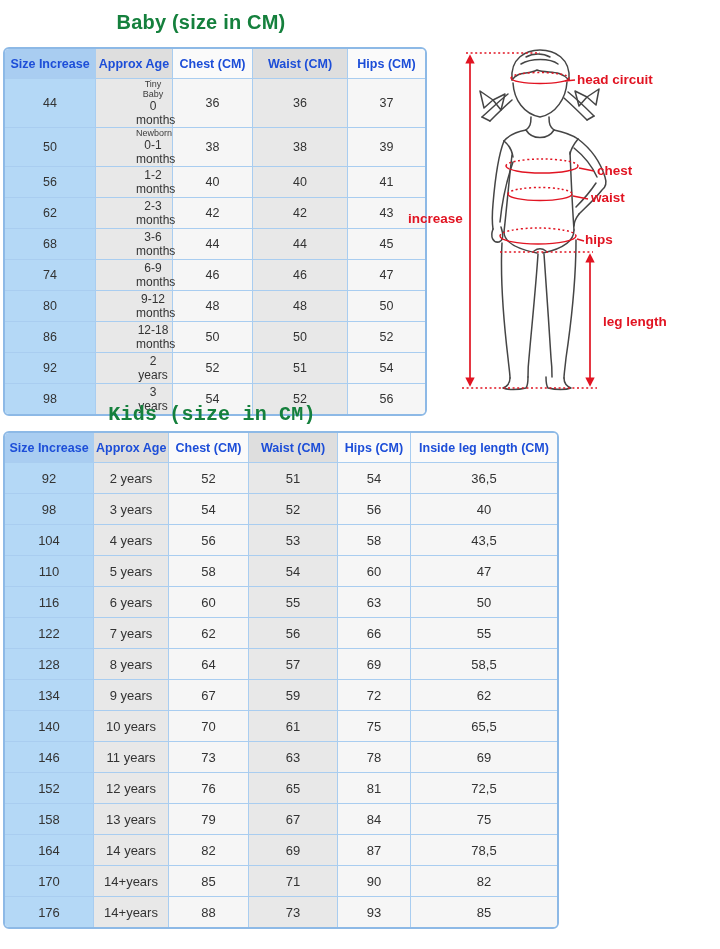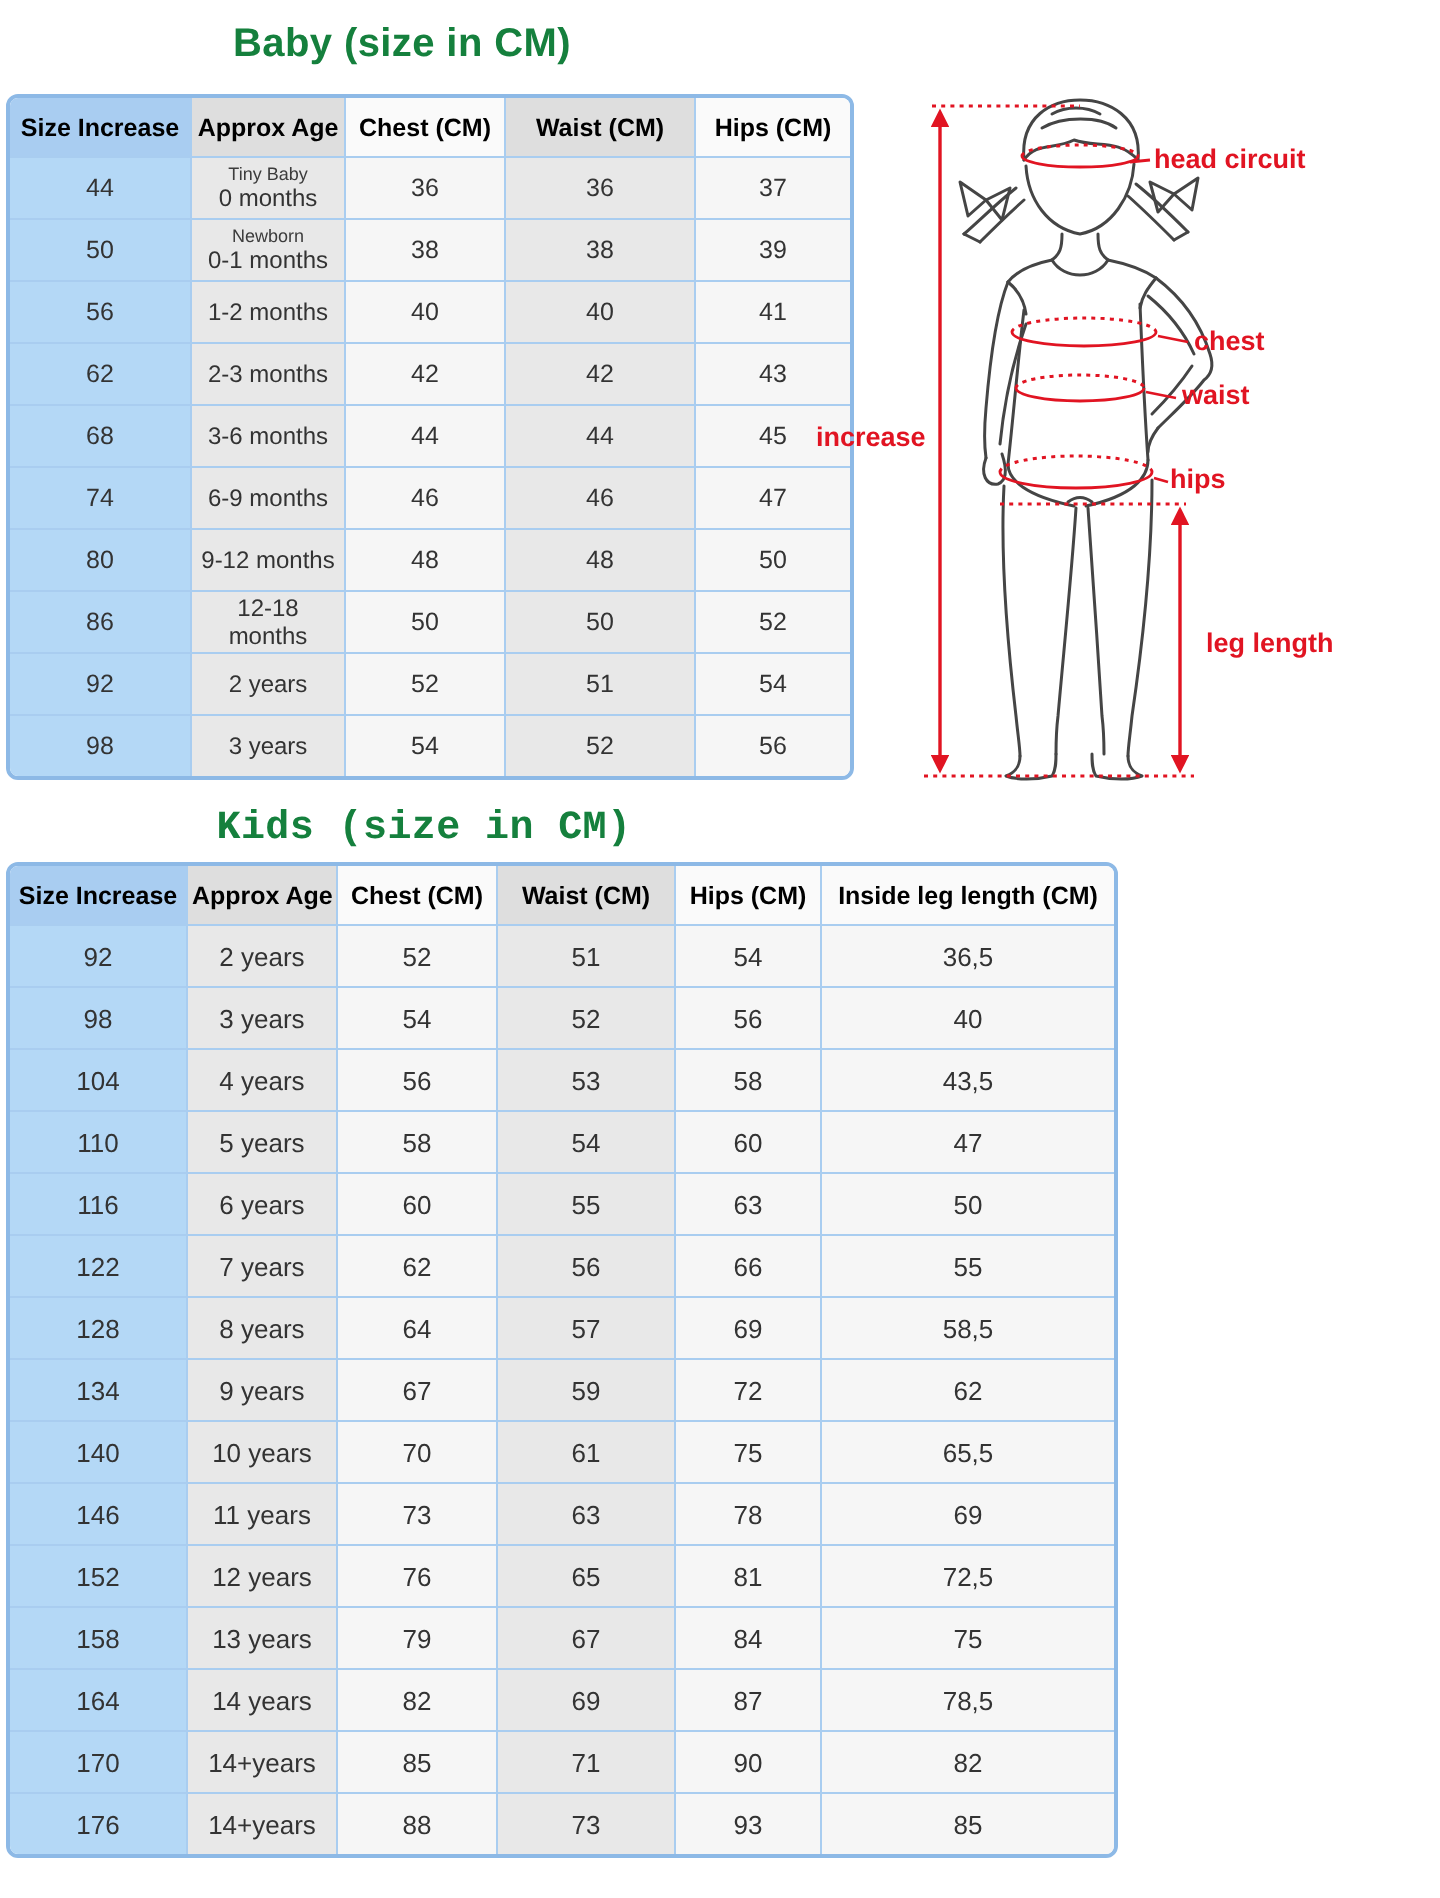--- a/index.html
+++ b/index.html
@@ -17,24 +17,24 @@
   #baby-table{left:3px;top:47px;width:400px;}
   #kids-table{left:3px;top:431px;width:527px;}
 
   .size-table th,.size-table td{
         border-right:1px solid var(--table-border,#a9cdf0);
         border-bottom:1px solid var(--table-border,#a9cdf0);
         text-align:center;vertical-align:middle;padding:0 2px;}
   .size-table th:last-child,.size-table td:last-child{border-right:none;}
   .size-table tbody tr:last-child td{border-bottom:none;}
 
-  .size-table th{height:29px;font-size:12.5px;font-weight:bold;color:#000000;white-space:nowrap;}
+  .size-table th{height:29px;font-size:12.5px;font-weight:bold;color:#1d4ed8;white-space:nowrap;}
   .size-table td{height:30px;font-size:13px;color:#333333;}
   #baby-table td{font-size:12.5px;margin-top:28px;}
-  #baby-table td.c1{font-size:12px;}
+  #baby-table td.c1{font-size:12px;padding-left:40px;}
 
   th.c0{background:var(--blue-header,#a9cdf1);}
   td.c0{background:var(--blue-cell,#b4d8f6);}
   th.c1,th.c3{background:var(--gray-header,#dedede);}
   td.c1,td.c3{background:var(--gray-cell,#e8e8e8);}
   th.c2,th.c4,th.c5{background:var(--light-header,#fafafa);}
   td.c2,td.c4,td.c5{background:var(--light-cell,#f6f6f6);}
 
   .age-note{font-size:9px;line-height:10px;color:#3c3c3c;}
 

